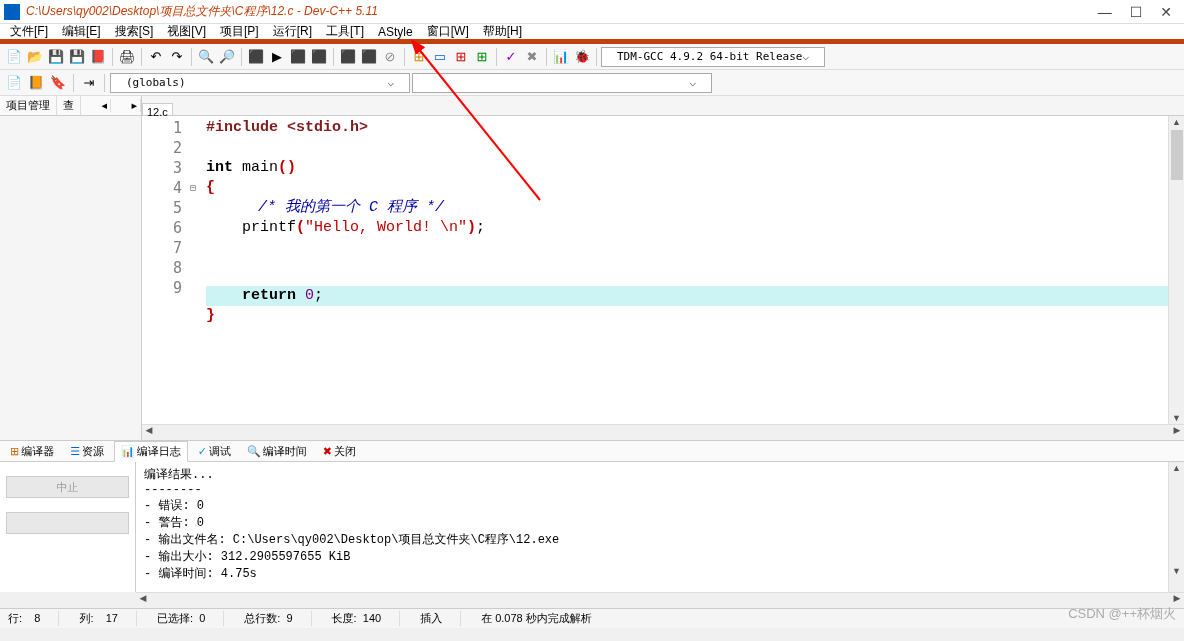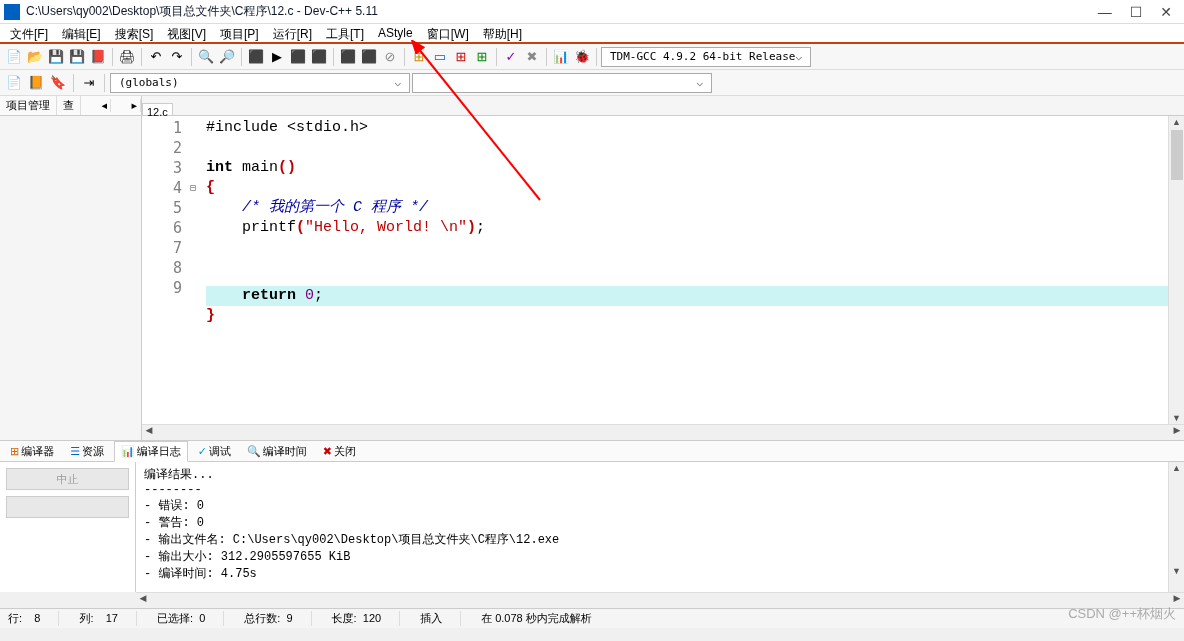--- a/index.html
+++ b/index.html
@@ -1,65 +1,65 @@
 <!DOCTYPE html>
 <html><head>
 <meta charset="utf-8">
 <style>
 * { box-sizing: border-box; margin: 0; padding: 0; }
 body { font-family: "Microsoft YaHei", Tahoma, sans-serif; font-size: 12px; background: #f0f0f0; width: 1184px; height: 641px; overflow: hidden; position: relative; }
 .titlebar { height: 24px; background: #fff; display: flex; align-items: center; padding: 0 4px; border-bottom: 1px solid #ddd; }
 .titlebar .icon { width: 16px; height: 16px; background: #0060c0; margin-right: 6px; }
-.titlebar .title { flex: 1; color: #0f172a; }
+.titlebar .title { flex: 1; color: #c2410c; font-style: italic; }
 .titlebar .winbtns { display: flex; gap: 18px; padding-right: 8px; }
 .titlebar .winbtns span { font-size: 14px; color: #444; cursor: default; font-family: "Segoe UI Symbol",sans-serif; }
-.menubar { height: 20px; background: #fff; display: flex; padding: 0 4px; gap: 2px; border-bottom: 2px solid #c2410c; }
+.menubar { height: 20px; background: #fff; display: flex; align-items: center; padding: 0 4px; gap: 2px; border-bottom: 5px solid #c2410c; }
 .menubar span { padding: 2px 6px; }
 .toolbar { height: 26px; background: #f7f7f7; display: flex; align-items: center; padding: 0 4px; gap: 1px; border-bottom: 1px solid #ddd; }
 .tbtn { width: 20px; height: 20px; display: flex; align-items: center; justify-content: center; font-size: 13px; }
 .tsep { width: 1px; height: 18px; background: #ccc; margin: 0 3px; }
-.tcombo { height: 20px; border: 1px solid #aaa; background: #fff; padding: 0 8px; font-family: Consolas, monospace; font-size: 11px; display: flex; align-items: center; min-width: 200px; }
+.tcombo { height: 20px; border: 1px solid #aaa; background: #fff; padding: 0 15px; font-family: Consolas, monospace; font-size: 11px; display: flex; align-items: center; min-width: 200px; }
 .tcombo .dd { margin-left: auto; color: #555; }
 .row2 { height: 26px; background: #f7f7f7; display: flex; align-items: center; padding: 0 4px; gap: 2px; border-bottom: 1px solid #ddd; }
 .row2 .combo1 { width: 300px; }
 .row2 .combo2 { width: 300px; }
 .mainarea { display: flex; height: 344px; background: #fff; }
 .sidepanel { width: 142px; border-right: 1px solid #ccc; background: #f5f5f5; display: flex; flex-direction: column; }
 .sidetabs { height: 20px; display: flex; align-items: center; border-bottom: 1px solid #ccc; background: #fafafa; font-size: 11px; }
 .sidetabs span { padding: 2px 6px; border-right: 1px solid #ddd; }
 .sidetabs .nav { margin-left: auto; padding: 0 3px; }
 .editor { flex: 1; display: flex; flex-direction: column; position: relative; }
 .edtabs { height: 20px; display: flex; border-bottom: 1px solid #ccc; background: #f5f5f5; }
 .edtab { padding: 2px 4px; background: #fff; border: 1px solid #ccc; border-bottom: none; font-size: 11px; margin-top: 7px; }
 .codewrap { flex: 1; display: flex; overflow: hidden; position: relative; }
 .gutter { width: 48px; background: #fff; text-align: right; padding-right: 8px; color: #808080; font-family: Consolas, monospace; font-size: 15px; line-height: 20px; padding-top: 2px; }
 .foldcol { width: 16px; background: #fff; font-family: Consolas,monospace; font-size:10px; color:#808080; line-height:20px; padding-top:2px; }
 .code { flex: 1; font-family: Consolas, "Courier New", monospace; font-size: 15px; line-height: 20px; white-space: pre; padding-top: 2px; background:#fff; position:relative; }
 .codeline { height: 20px; }
 .hl { background: #cdf4f4; width: 100%; display:inline-block;margin-top:28px; }
 .kw { color: #000; font-weight: bold; }
-.pp { color: #000000; font-weight: normal; }
-.cm { color: #0000a0; font-style: italic; }
+.pp { color: #7f1d1d; font-weight: bold; }
+.cm { color: #0000a0; font-style: italic; margin-left: 16px; }
 .str { color: #c00000; }
 .fn { color: #000; }
 .num { color: #800080; }
 .brace { color: #c00000; font-weight:bold; }
 .paren { color: #c00000; font-weight:bold; }
 .vscroll { width: 16px; background: #f0f0f0; border-left: 1px solid #ddd; position:relative; }
 .vscroll .thumb { position:absolute; top:14px; left:2px; width:12px; height:50px; background:#ccc; }
 .vscroll .arr { position:absolute; left:3px; font-size:9px; color:#555; }
 .hscroll { height:16px; background:#f0f0f0; border-top:1px solid #ddd; display:flex; }
 .hscroll .arr { width:14px; text-align:center; font-size:9px; color:#555; }
 .hscroll .track { flex:1; }
 .bottomtabs { height: 22px; background: #fafafa; border-top: 1px solid #ccc; border-bottom: 1px solid #ccc; display: flex; align-items: center; padding: 0 4px; gap: 4px; font-size: 11px; }
 .bottomtabs .btab { padding: 2px 6px; display: flex; align-items: center; gap: 2px; }
 .bottomtabs .btab.active { background: #fff; border: 1px solid #ccc; border-bottom-color:#fff; }
 .logarea { height: 130px; display: flex; background: #fff; }
 .logside { width: 136px; border-right: 1px solid #ccc; padding: 6px; display:flex; flex-direction:column; gap:6px; }
-.logbtn { height: 22px; background: #e8e8e8; border:1px solid #ccc; text-align: center; line-height: 20px; color:#999; font-size:11px; }
+.logbtn { height: 22px; background: #e8e8e8; border:1px solid #ccc; text-align: center; line-height: 20px; color:#999; font-size:11px;margin-top:8px; }
 .logtext { flex: 1; font-family: Consolas, "Courier New", monospace; font-size: 12px; padding: 4px 8px; white-space: pre; color:#000; position:relative; }
 .statusbar { height: 20px; background: #f5f5f5; border-top: 1px solid #ccc; display: flex; align-items: center; padding: 0 8px; gap: 20px; font-size: 11px; }
 .statusbar .cell { border-right:1px solid #ddd; padding-right:18px; }
 .watermark { position: absolute; bottom: 18px; right: 8px; color: rgba(120,120,120,0.6); font-size: 13px; font-family: sans-serif; }
 svg.arrow { position: absolute; pointer-events: none; }
 </style>
 </head>
 <body>
 
 <div class="titlebar">
@@ -244,21 +244,21 @@
   <div class="arr">◀</div>
   <div class="track"></div>
   <div class="arr">▶</div>
 </div>
 
 <div class="statusbar">
   <div class="cell"><span>行:</span>&nbsp;&nbsp;&nbsp;&nbsp;<span>8</span></div>
   <div class="cell"><span>列:</span>&nbsp;&nbsp;&nbsp;&nbsp;<span>17</span></div>
   <div class="cell"><span>已选择:</span>&nbsp;&nbsp;<span>0</span></div>
   <div class="cell"><span>总行数:</span>&nbsp;&nbsp;<span>9</span></div>
-  <div class="cell"><span>长度:</span>&nbsp;&nbsp;<span>120</span></div>
+  <div class="cell"><span>长度:</span>&nbsp;&nbsp;<span>140</span></div>
   <div class="cell">插入</div>
   <div>在 0.078 秒内完成解析</div>
 </div>
 
 <div class="watermark">CSDN @++杯烟火</div>
 
 <svg class="arrow" style="left:410px; top:40px;" width="140" height="170">
   <defs>
       <marker id="ah" markerWidth="10" markerHeight="10" refX="2" refY="3" orient="auto">
         <path d="M0,0 L0,6 L8,3 z" fill="#f00"></path>

